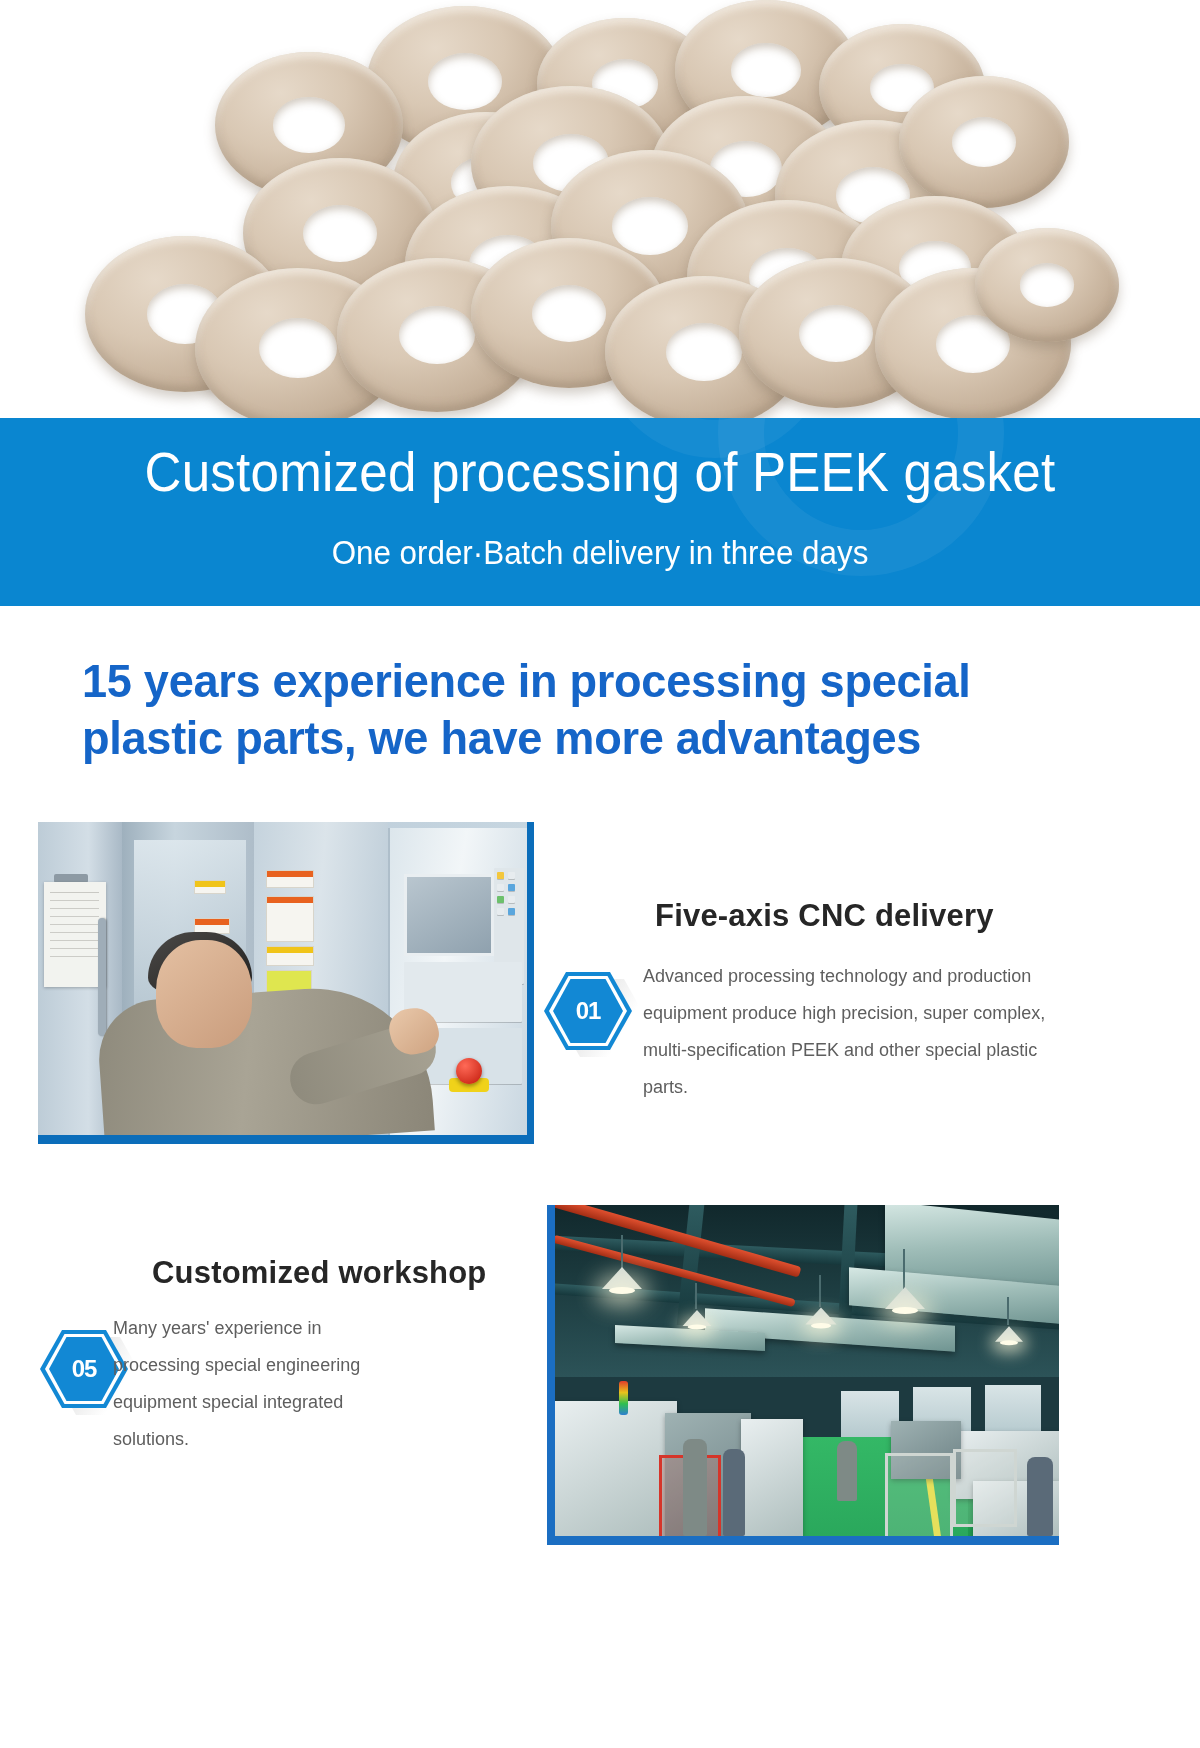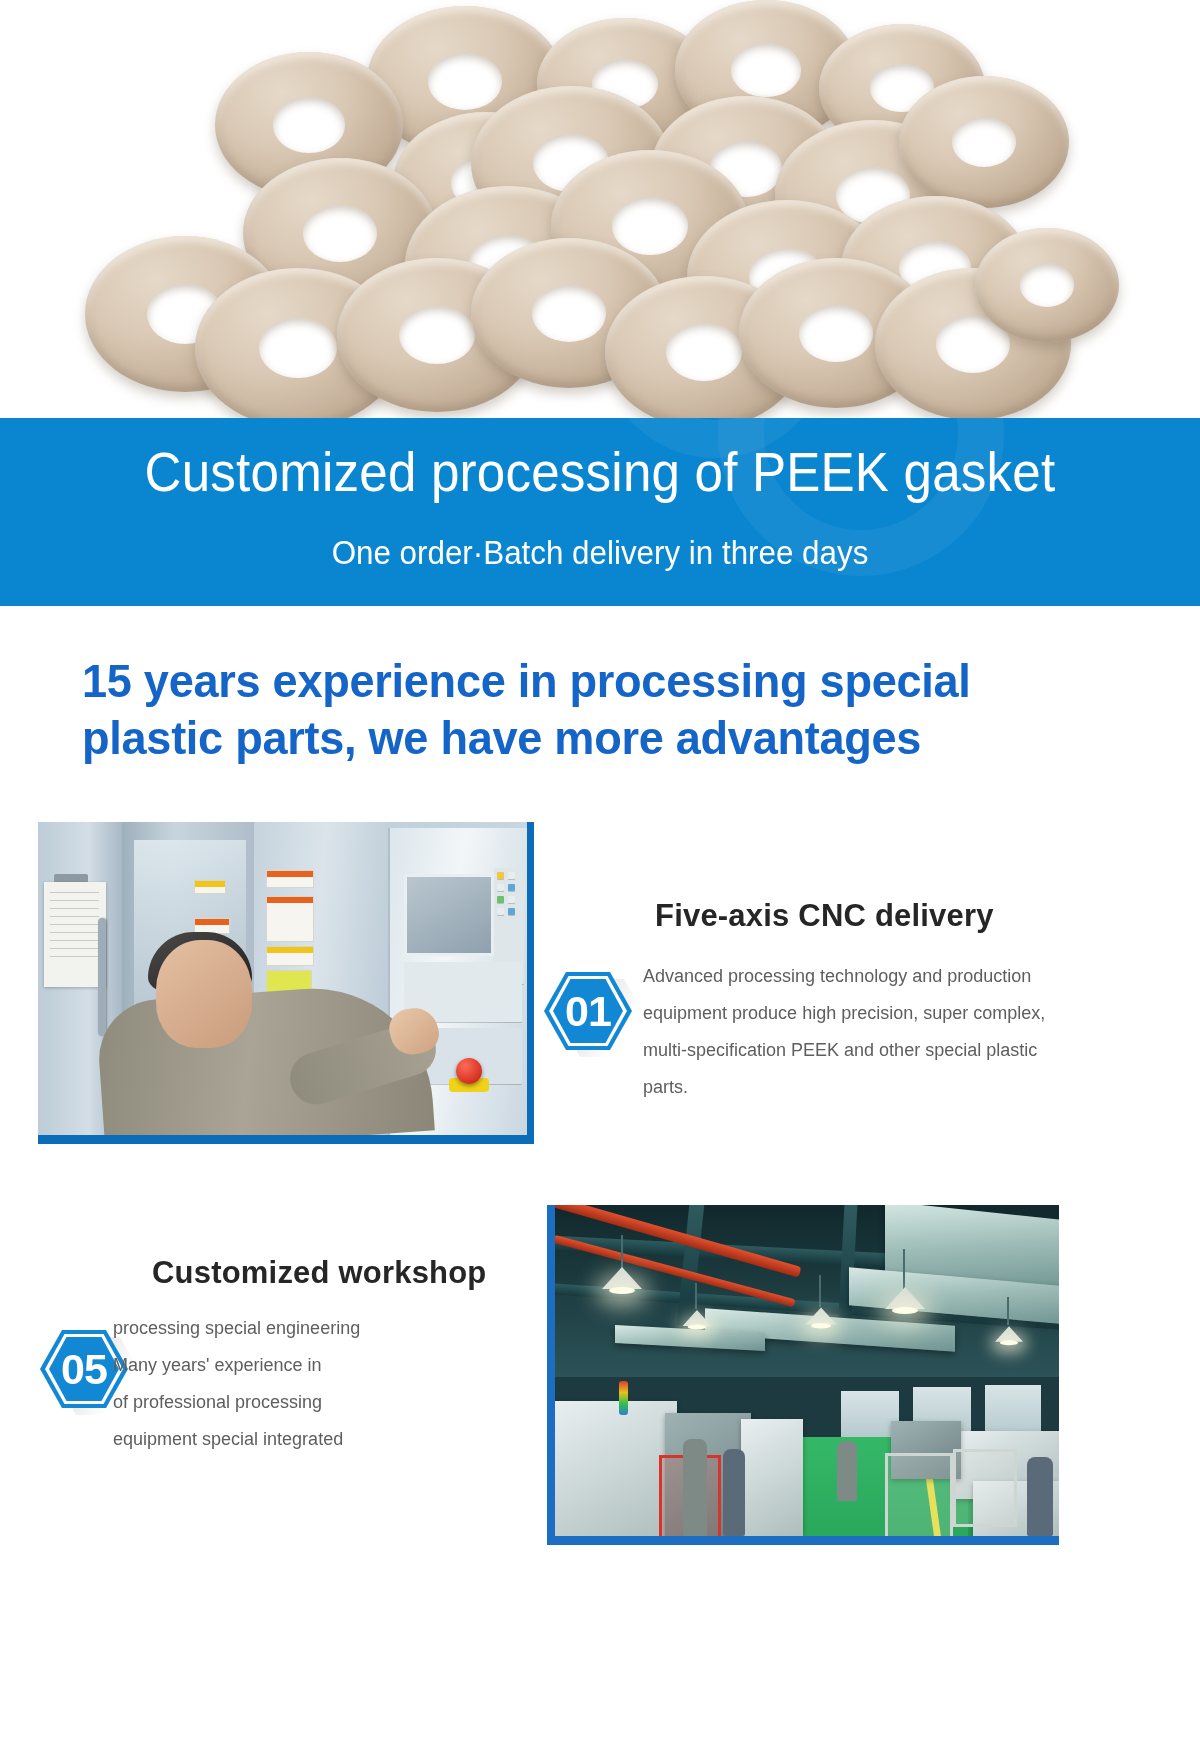--- a/index.html
+++ b/index.html
@@ -187,21 +187,21 @@
     position:absolute;left:5px;top:4px;width:78px;height:70px;background:#ffffff;
     clip-path:polygon(25% 0%,75% 0%,100% 50%,75% 100%,25% 100%,0% 50%);
   }
   .hexcore{
     position:absolute;left:9px;top:7px;width:70px;height:64px;background:#1288d4;
     clip-path:polygon(25% 0%,75% 0%,100% 50%,75% 100%,25% 100%,0% 50%);
   }
   .hexnum{
     position:absolute;left:0;top:0;width:88px;height:78px;
     display:flex;align-items:center;justify-content:center;
-    color:#ffffff;font-size:43px;font-weight:bold;letter-spacing:-1px;
+    color:#ffffff;font-size:24px;font-weight:bold;letter-spacing:-1px;
   }
 
   .feat-title{
     position:absolute;
     color:#262626;
     font-size:31px;
     font-weight:bold;
     letter-spacing:.2px;
     white-space:nowrap;
   }
@@ -450,17 +450,17 @@
     <div class="hexshadow"></div>
     <div class="hexouter"></div>
     <div class="hexinner"></div>
     <div class="hexcore"></div>
     <div class="hexnum">05</div>
   </div>
 </div>
 
 <div class="feat-title t2">Customized workshop</div>
 <div class="feat-body b2">
+  <span class="ln">Many years' experience in</span>
   <span class="ln">processing special engineering</span>
-  <span class="ln">Many years' experience in</span>
-  <span class="ln">of professional processing</span>
   <span class="ln">equipment special integrated</span>
+  <span class="ln">solutions.</span>
 </div>
 
 </body></html>

